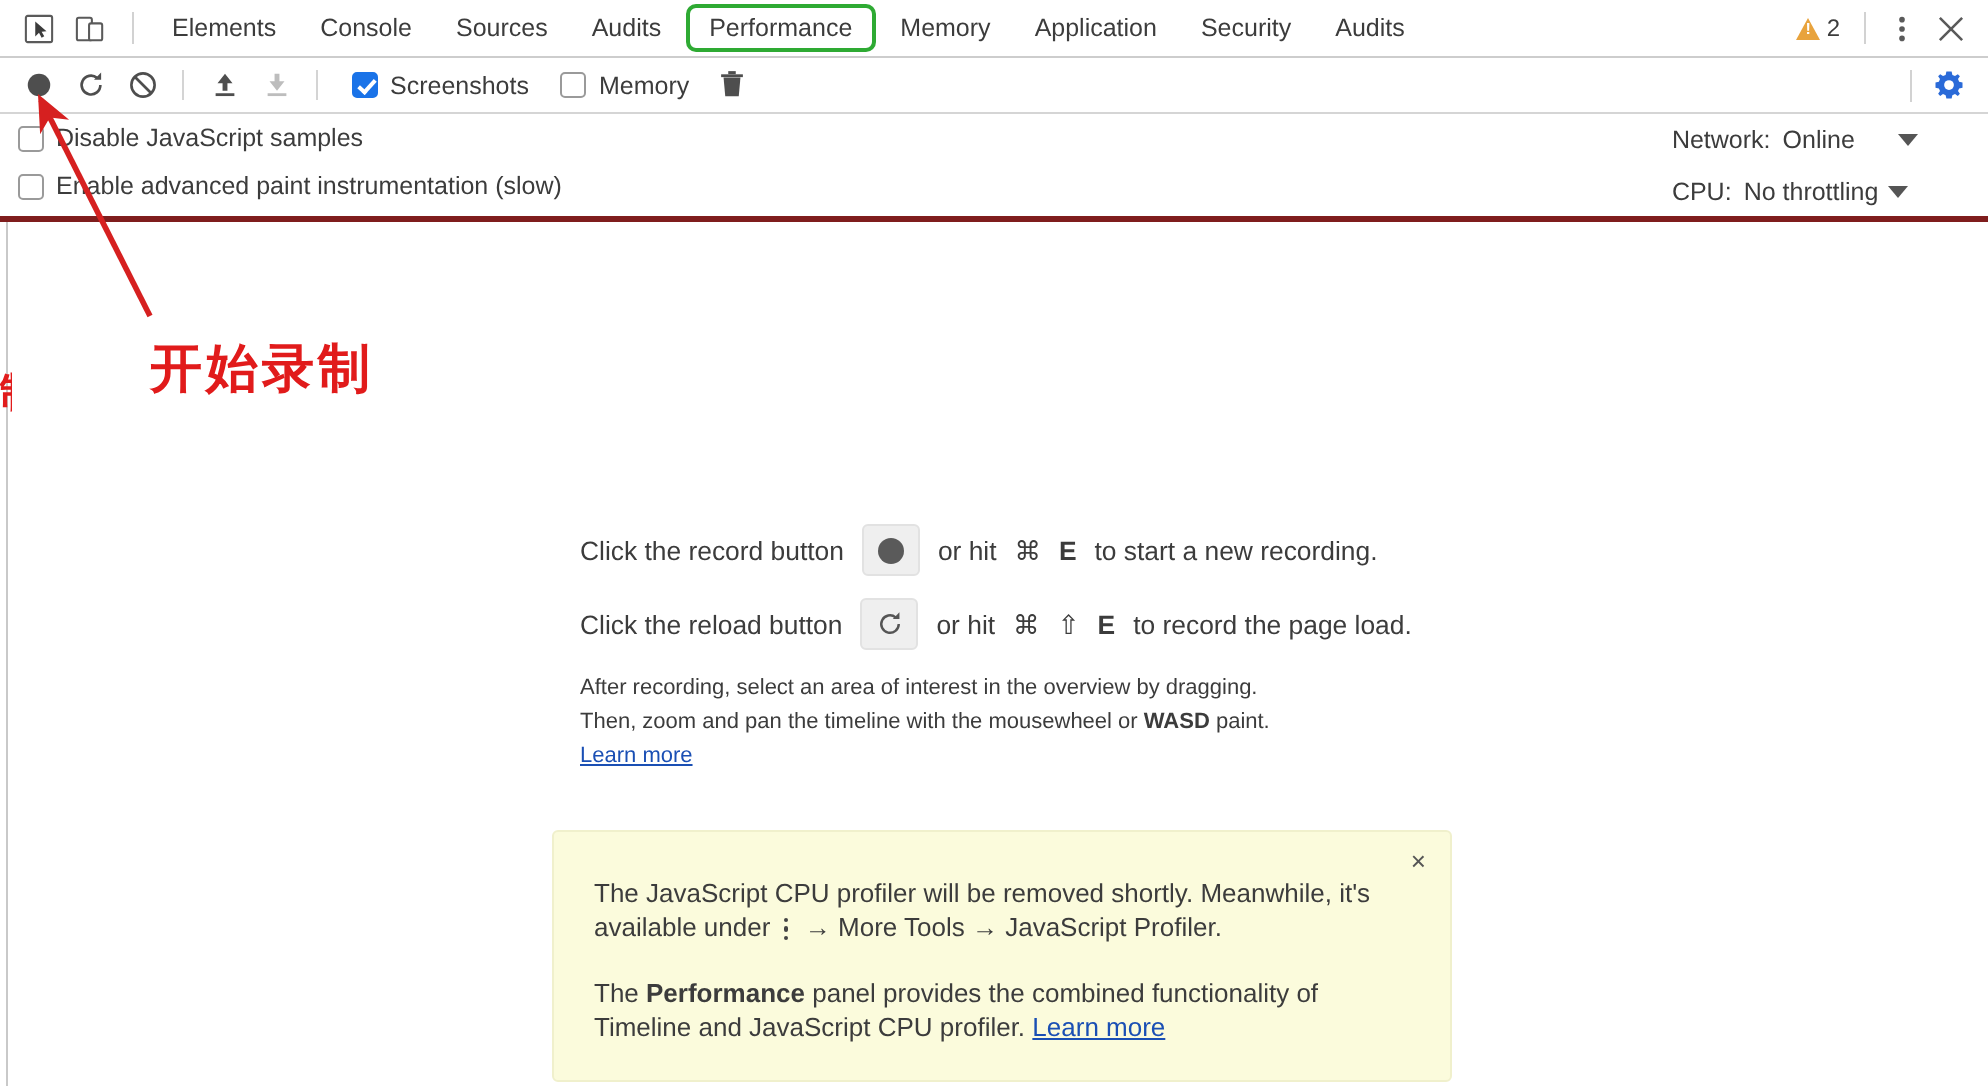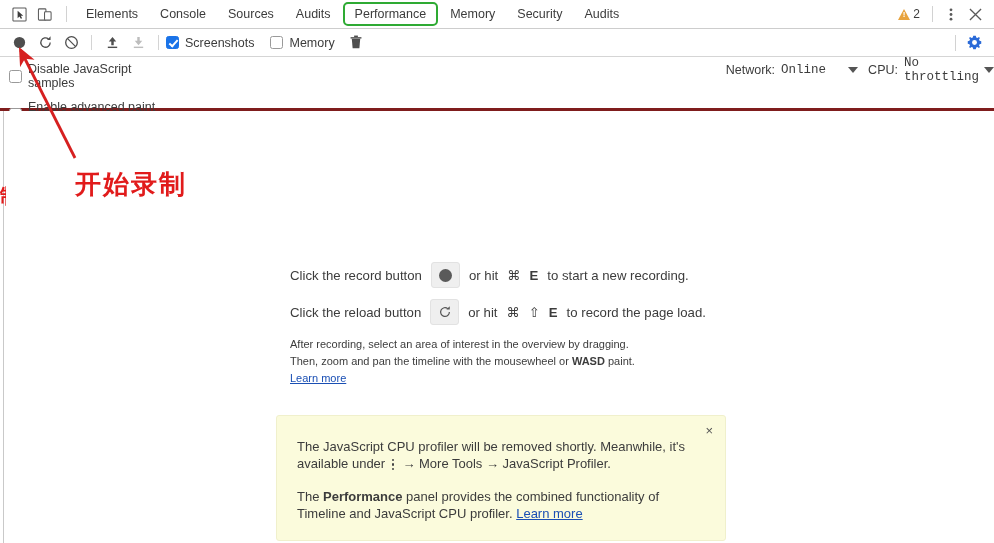--- a/index.html
+++ b/index.html
@@ -204,38 +204,37 @@
   }
   .settings-left {
     padding-left: 9px;
     display: flex;
     flex-direction: column;
     gap: 10px;
   }
   .settings-right {
     margin-left: 555px;
     display: flex;
-    flex-direction: row;
+    flex-direction: column;
     gap: 10px;
   }
   .set-row {
     display: flex;
     align-items: center;
     font-size: 12.5px;
     color: #3c3c3c;
     gap: 6px;
     height: 16px;
   }
   .set-label { color: #3c3c3c; }
   .select-box {
     display: flex;
     align-items: center;
     gap: 22px;
     cursor: default;
-    font-family: Liberation Mono, monospace;
   }
   .select-box.tight { gap: 5px; }
   .caret {
     width: 0; height: 0;
     border-left: 5px solid transparent;
     border-right: 5px solid transparent;
     border-top: 6px solid #555;
   }
 
   
@@ -382,20 +381,21 @@
     </div>
     <div class="tb-sep"></div>
 
     <div class="tabs">
       <div class="tab">Elements</div>
       <div class="tab">Console</div>
       <div class="tab">Sources</div>
       <div class="tab">Audits</div>
       <div class="tab highlighted">Performance</div>
       <div class="tab">Memory</div>
+      <div class="tab">Application</div>
       <div class="tab">Security</div>
       <div class="tab">Audits</div>
     </div>
 
     <div class="tabbar-right">
       <div class="warn-badge">
         <div class="tri"></div>
         <span>2</span>
       </div>
       <div class="vdiv"></div>
@@ -440,21 +440,21 @@
       </svg>
     </div>
     <div class="tool-btn">
       <svg width="15" height="15" viewBox="0 0 16 16">
         <path d="M8 11 L4 6 L6.7 6 L6.7 2 L9.3 2 L9.3 6 L12 6 Z" fill="#bdbdbd"></path>
         <rect x="3" y="12.4" width="10" height="1.5" fill="#bdbdbd"></rect>
       </svg>
     </div>
     <div class="tool-sep"></div>
 
-    <div class="cbx-item" style="margin-left:0;">
+    <div class="cbx-item" style="margin-left:10px;">
       <span class="cbx checked"></span>
       <span>Screenshots</span>
     </div>
     <div class="cbx-item">
       <span class="cbx"></span>
       <span>Memory</span>
     </div>
     <div class="tool-btn" style="margin-left:-8px;">
       <svg width="14" height="15" viewBox="0 0 14 16">
         <path d="M2.5 4 L11.5 4 L10.6 14 L3.4 14 Z" fill="#4e4e4e"></path>

